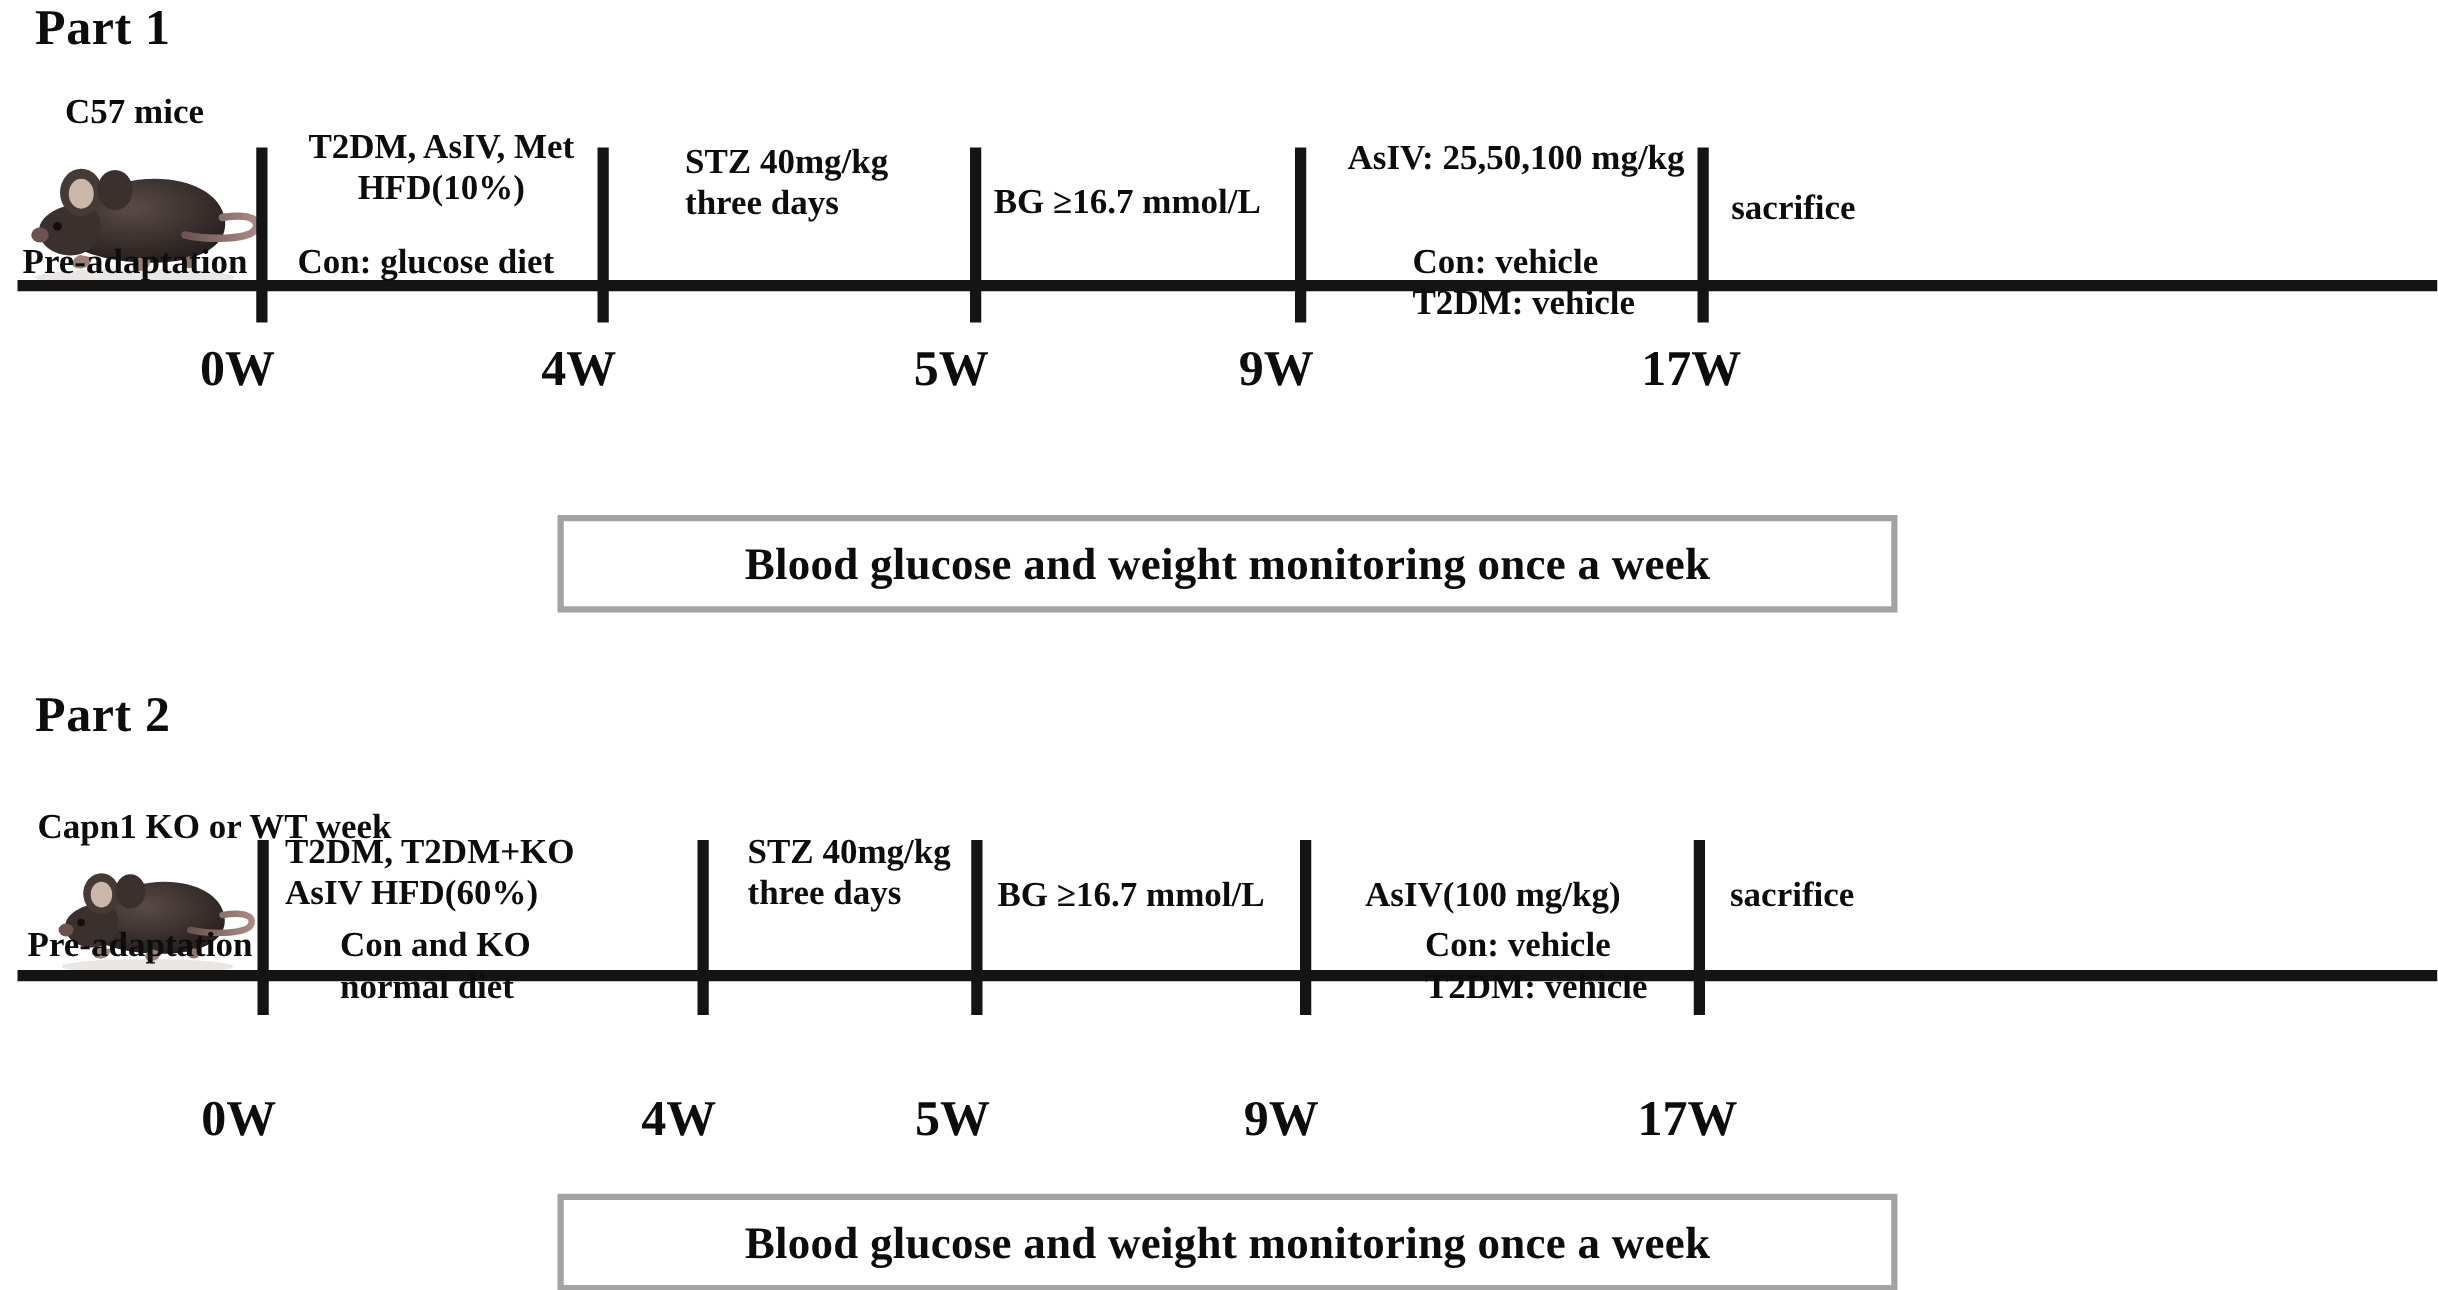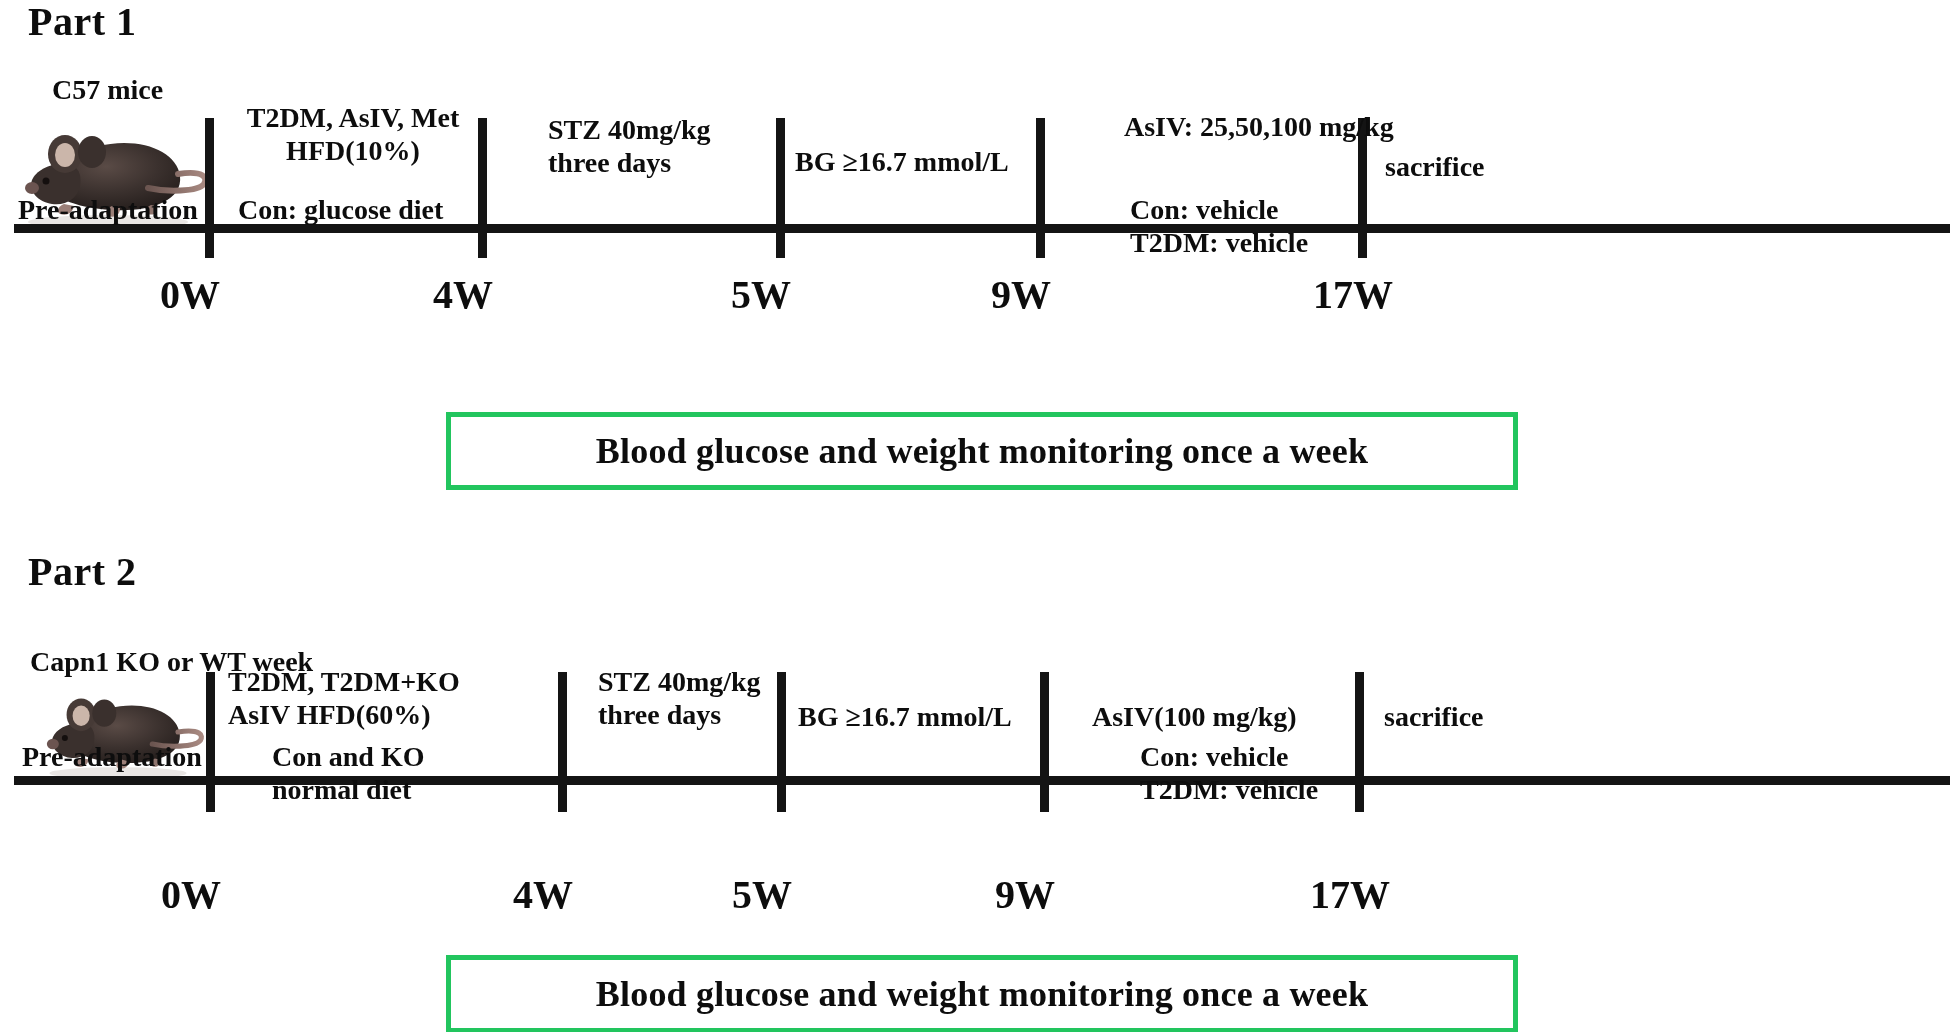--- a/index.html
+++ b/index.html
@@ -41,21 +41,21 @@
   }
 
   .week {
     font-size: 40px;
     font-weight: bold;
     white-space: nowrap;
     text-align: left;
   }
 
   .monitor-box {
-    border: 5px solid #22c55e;
+    border: 5px solid #a3a3a3;
     background: #ffffff;
     display: flex;
     align-items: center;
     justify-content: center;
   }
   .monitor-box span {
     font-size: 36px;
     font-weight: bold;
     white-space: nowrap;
     letter-spacing: 0.2px;
@@ -112,21 +112,21 @@
   <div>T2DM, AsIV, Met</div>
   <div>HFD(10%)</div>
 </div>
 <div class="abs lbl" style="left:548px; top:113px;">
   <div>STZ 40mg/kg</div>
   <div>three  days</div>
 </div>
 <div class="abs lbl" style="left:795px; top:145px;">
   <div>BG ≥16.7 mmol/L</div>
 </div>
-<div class="abs lbl" style="left:1078px; top:110px;margin-left:46px;">
+<div class="abs lbl" style="left:1078px; top:110px;">
   <div>AsIV: 25,50,100 mg/kg</div>
 </div>
 <div class="abs lbl" style="left:1385px; top:150px;">
   <div>sacrifice</div>
 </div>
 
 <div class="abs lbl" style="left:18px; top:193px;">
   <div>Pre-adaptation</div>
 </div>
 <div class="abs lbl" style="left:238px; top:193px;">

